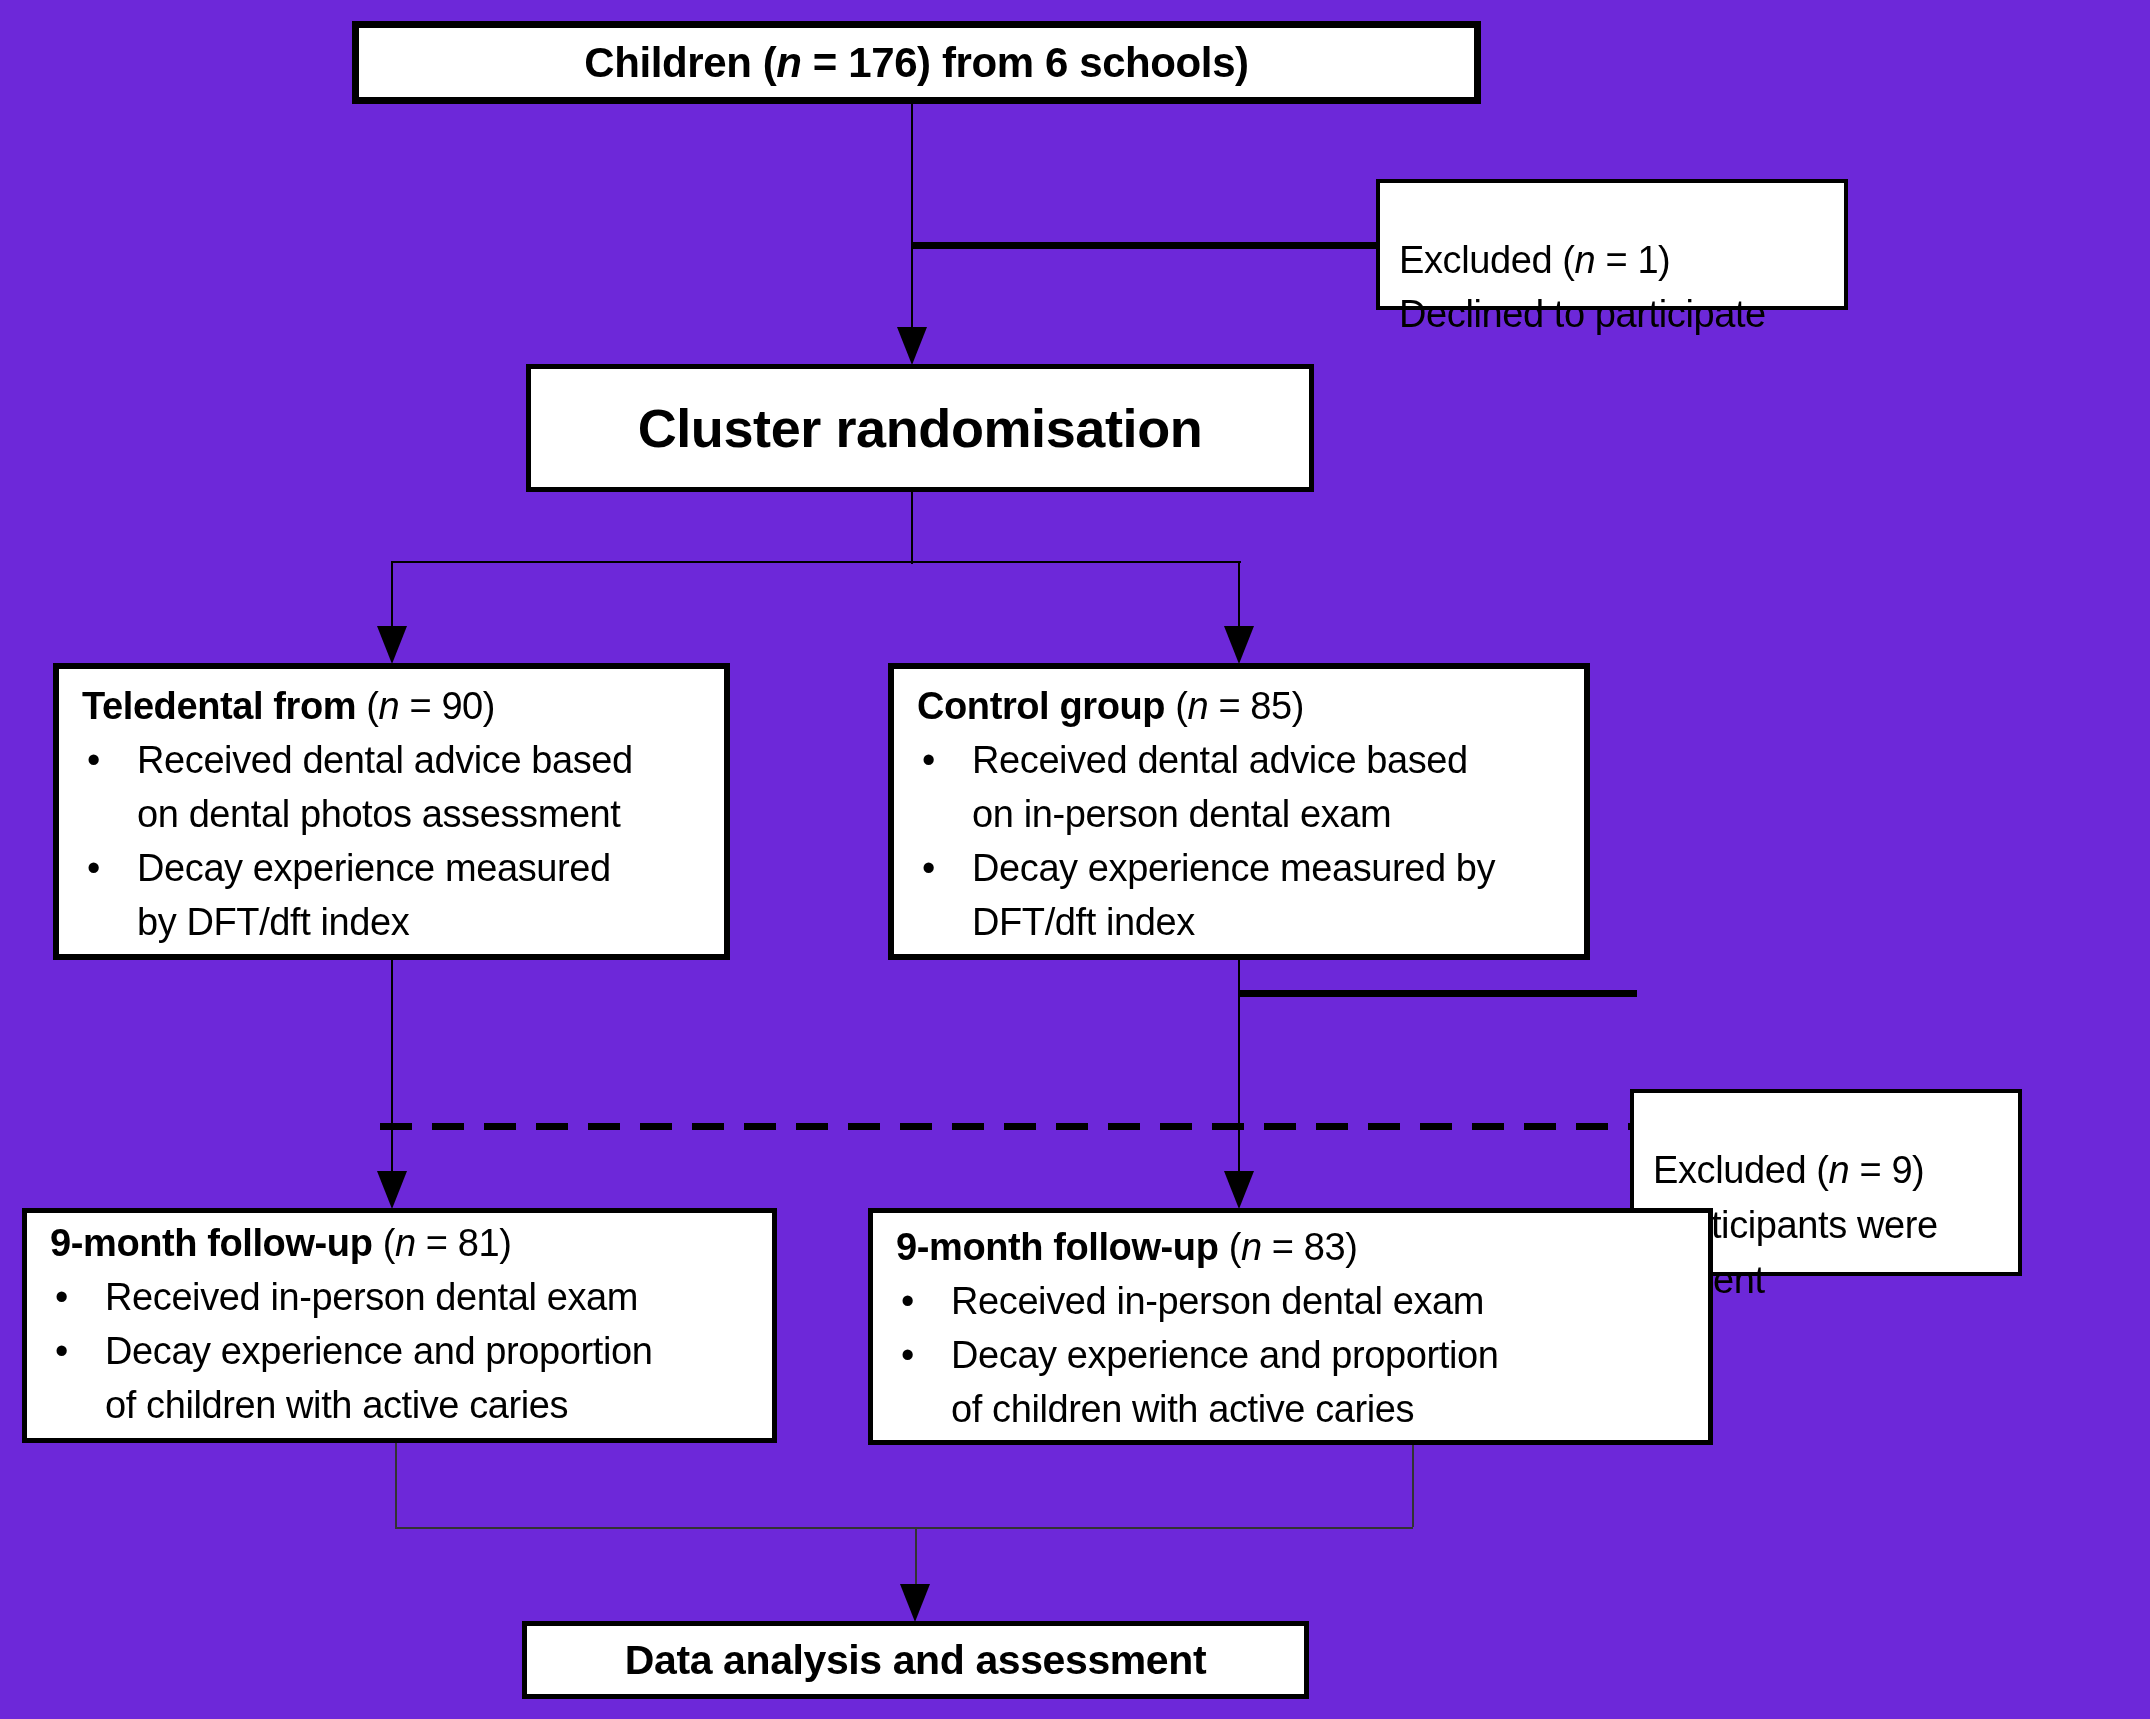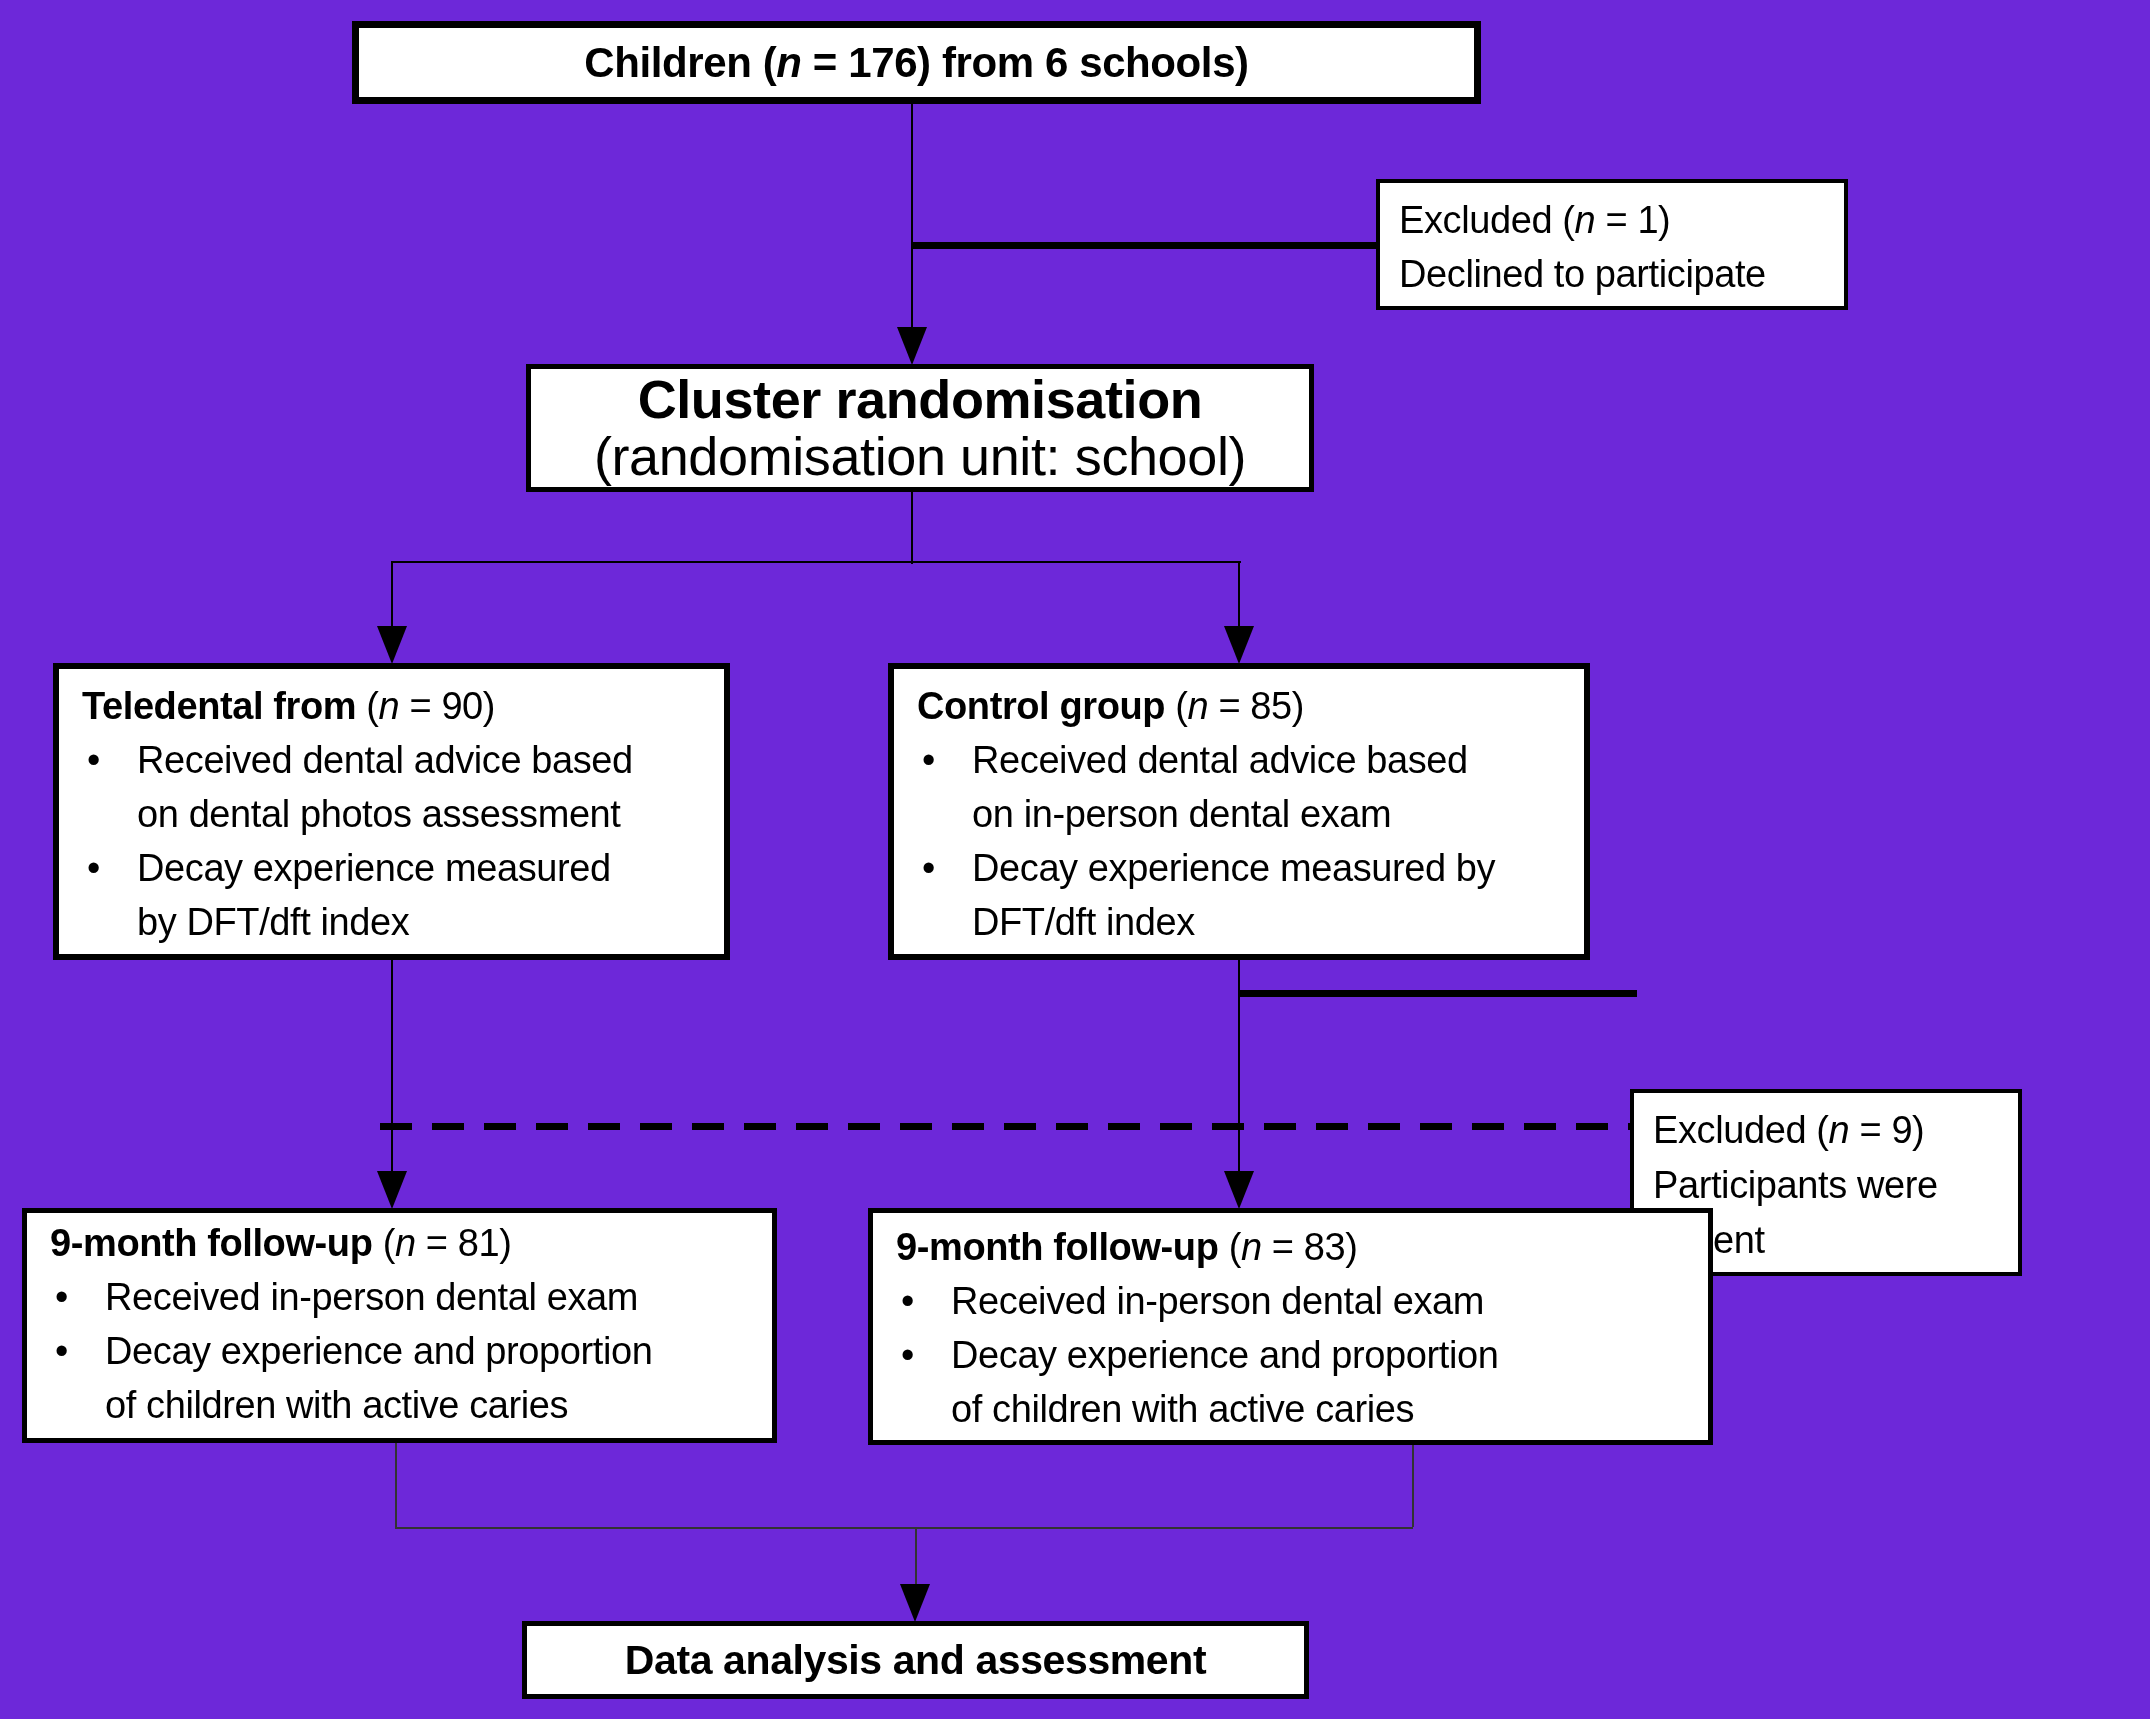--- a/index.html
+++ b/index.html
@@ -29,21 +29,21 @@
     font-size: 42px;
     line-height: 58px;
   }
   .b { font-weight: bold; }
   .i { font-style: italic; }
   .pre-line { white-space: pre-line; }
   .g-title { padding: 10.2px 7.3px 0 23px; }
   .bullet { display: flex; }
   .dot { width: 78px; padding-left: 28px; box-sizing: border-box; flex: none; }
   .btext { flex: 1; padding-right: 5.8px; }
-  .excl-pad { padding: 10.2px 14.5px 0 19px; }
+  .excl-pad { padding: 10.2px 14.5px 0 19px; margin-top: 40px; }
   
   .vline { position: absolute; width: 2.2px; background: #000000; }
   .hline { position: absolute; height: 2.2px; background: #000000; }
   .thick { background: #000000; }
   .thin  { background: #333333; }
   .arrow-down {
     position: absolute;
     width: 0; height: 0;
     border-left: 15.2px solid transparent;
     border-right: 15.2px solid transparent;
@@ -70,21 +70,20 @@
 
   <div class="box" style="left:1376px; top:179px; width:472px; height:131px; line-height:54px;">
     <div class="excl-pad">
       <div><span>Excluded (</span><span class="i">n</span><span> = 1)</span></div>
       <div class="pre-line">Declined to participate</div>
     </div>
   </div>
 
   <div class="box center-text" style="left:526px; top:364px; width:788px; height:128px; border-width:5.8px; line-height:57px; font-size:54px;">
     <div class="b">Cluster randomisation</div>
-    <div>(randomisation unit: school)</div>
   </div>
 
   <div class="vline" style="left:911px; top:492px; height:72px;"></div>
   <div class="hline" style="left:391px; top:561px; width:850px;"></div>
   <div class="vline" style="left:391px; top:561px; height:65px;"></div>
   <div class="arrow-down" style="left:377px; top:626px;"></div>
   <div class="vline" style="left:1238px; top:561px; height:65px;"></div>
   <div class="arrow-down" style="left:1224px; top:626px;"></div>
 
   <div class="box" style="left:53px; top:663px; width:677px; height:297px; border-width:6.5px;">

